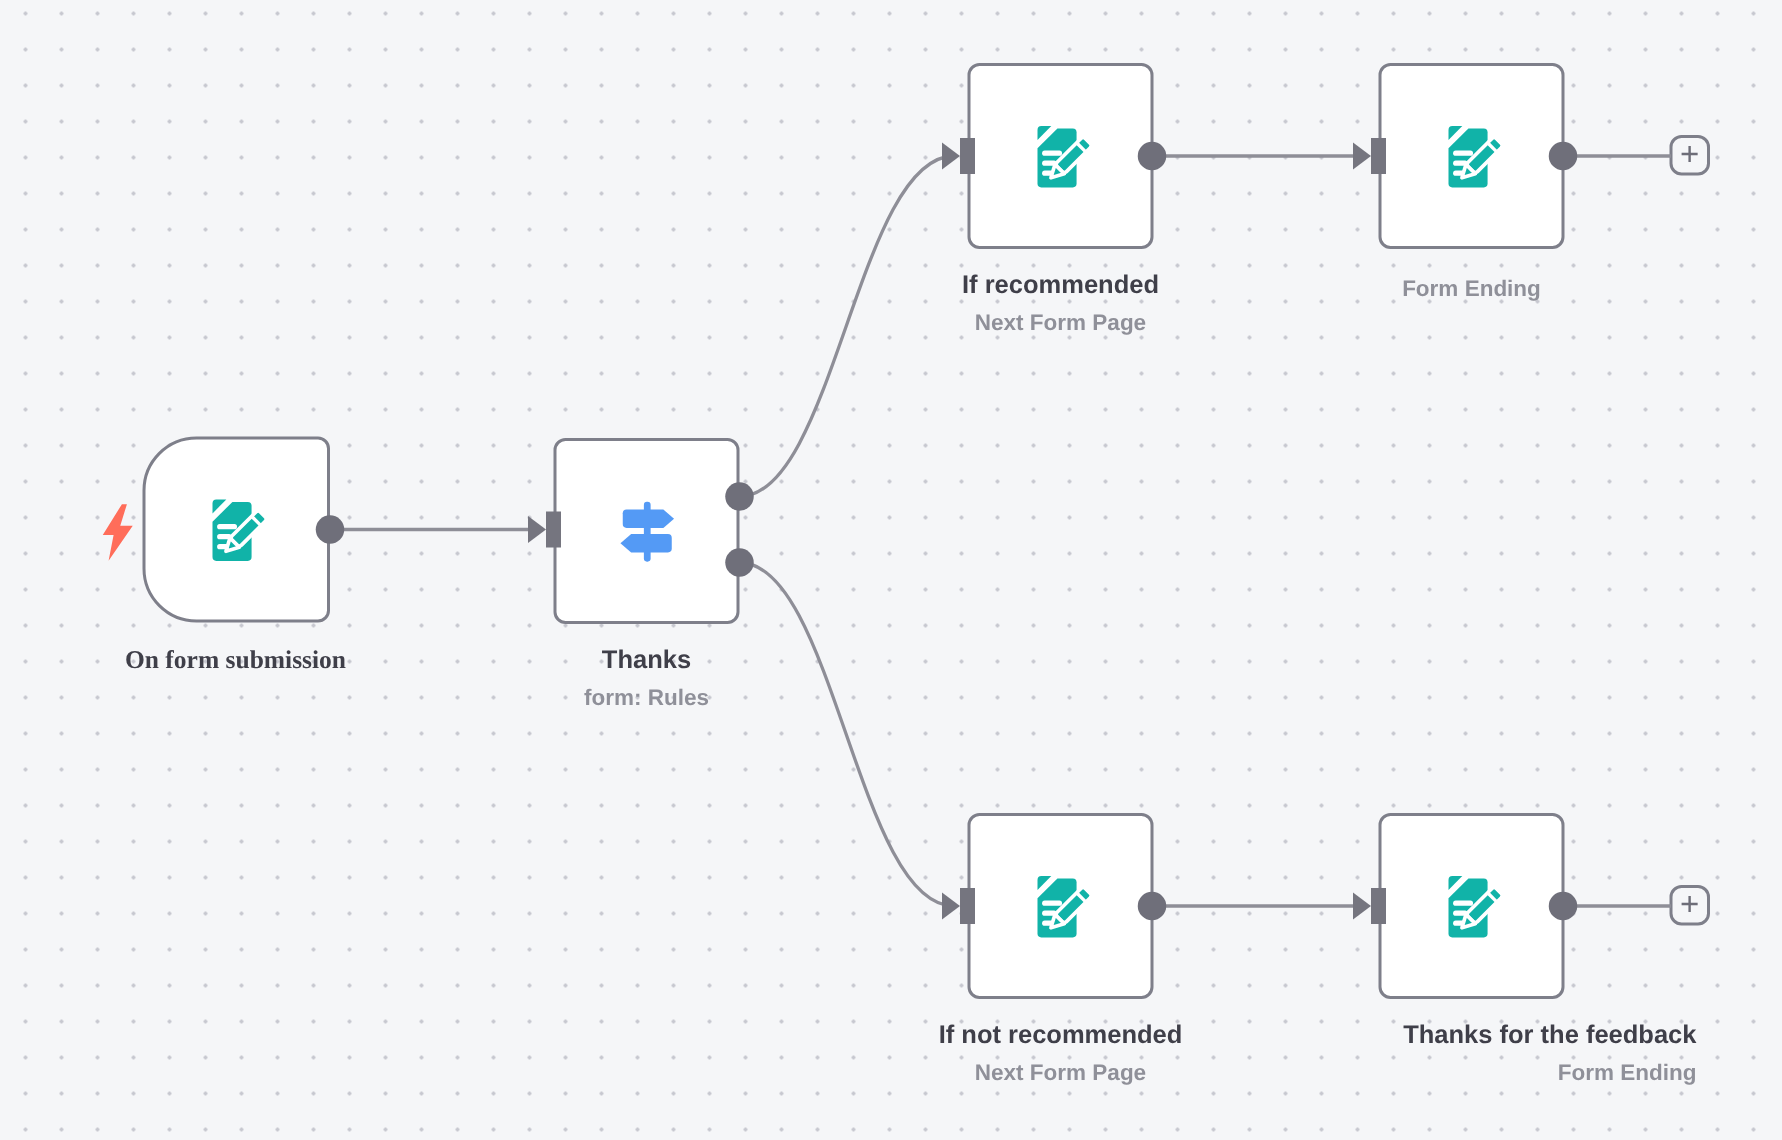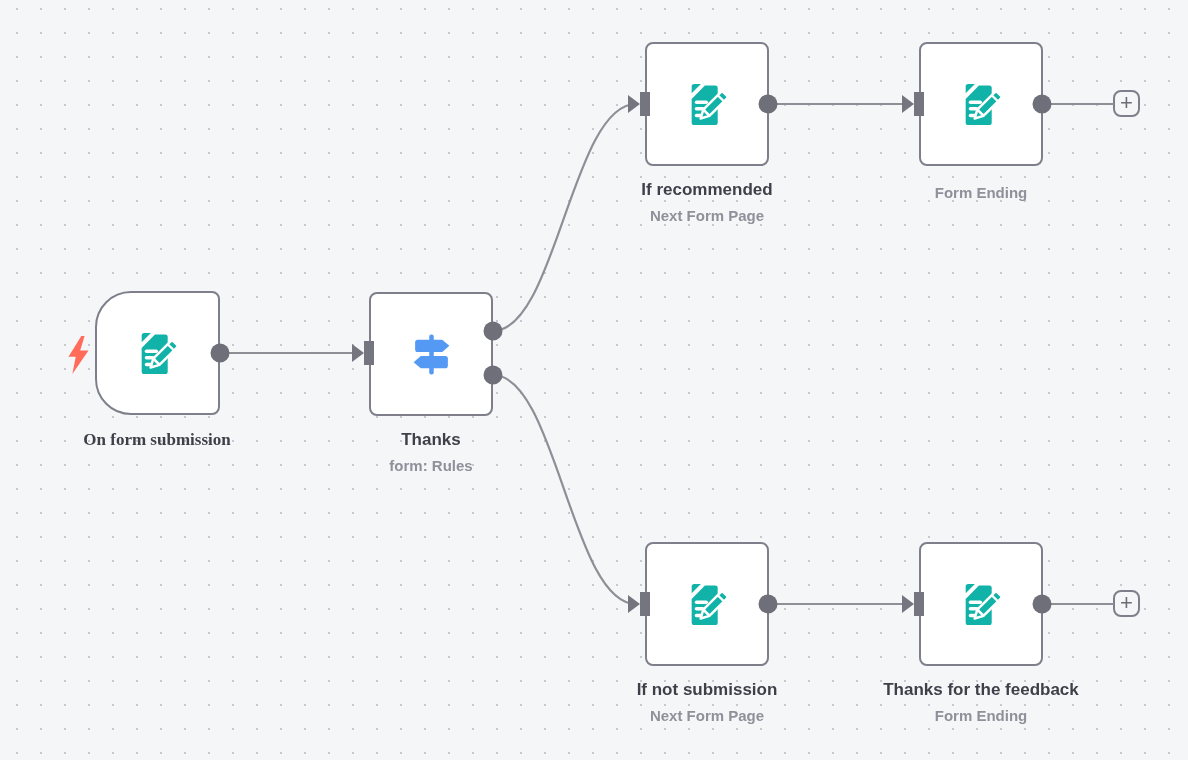--- a/index.html
+++ b/index.html
@@ -137,24 +137,24 @@
     <div class="subtitle">form: Rules</div>
   </div>
   <div class="node-label" style="left:557px;top:178px;">
     <div class="title">If recommended</div>
     <div class="subtitle">Next Form Page</div>
   </div>
   <div class="node-label" style="left:831px;top:178px;">
     <div class="subtitle">Form Ending</div>
   </div>
   <div class="node-label" style="left:557px;top:678px;">
-    <div class="title">If not submission</div>
+    <div class="title">If not recommended</div>
     <div class="subtitle">Next Form Page</div>
   </div>
-  <div class="node-label" style="left:831px;top:678px;">
+  <div class="node-label" style="left:831px;top:678px;text-align:right;">
     <div class="title">Thanks for the feedback</div>
     <div class="subtitle">Form Ending</div>
   </div>
 
   <div class="plus-btn plus-top">
     <span>+</span>
   </div>
   <div class="plus-btn plus-bottom">
     <span>+</span>
   </div>

